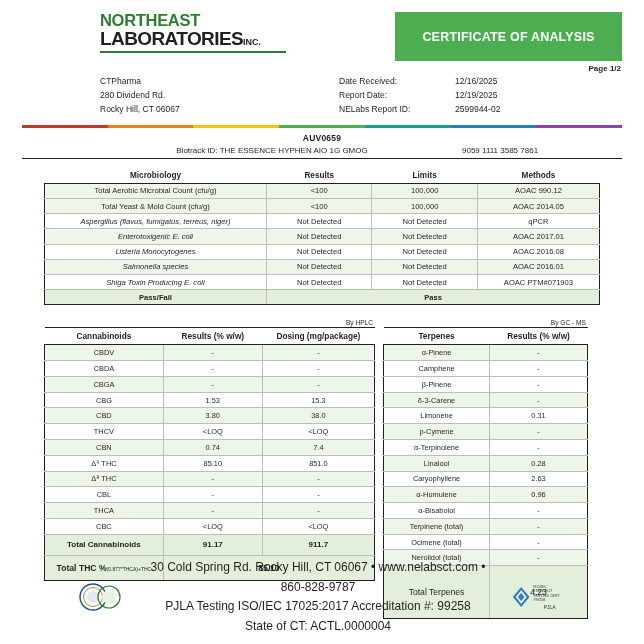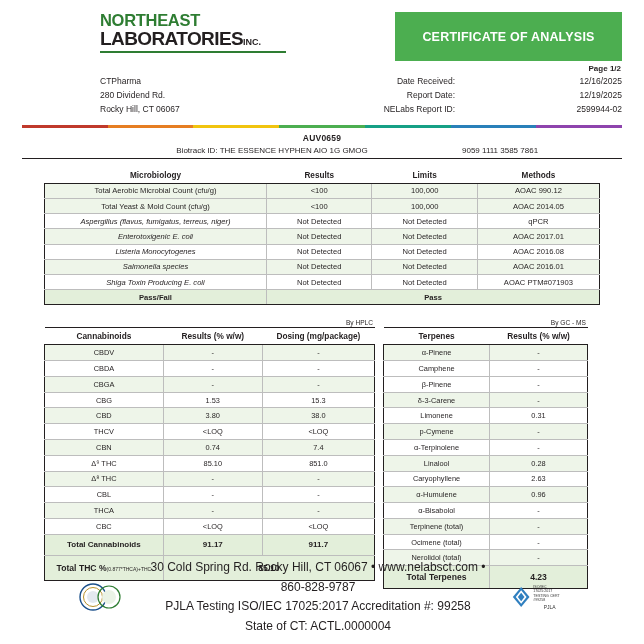--- a/index.html
+++ b/index.html
@@ -95,21 +95,20 @@
     padding-left: 78px;
     box-sizing: border-box;
     font-size: 8.5px;
     line-height: 1.62;
   }
   .meta {
     margin-left: auto;
     width: 283px;
     font-size: 8.5px;
     line-height: 1.62;
-    text-align: right;
   }
   .meta-line {
     display: flex;
   }
   .meta-label { width: 116px; }
   .meta-value { flex: 1; }
 
   
   .rainbow {
     margin-top: 9px;
@@ -221,26 +220,26 @@
     font-weight: bold;
     font-size: 8.6px;
     background: #e3efda;
     border-bottom: 1.5px solid #231f20;
     padding: 7px 3px;
   }
   .sub { font-size: 5px; font-weight: normal; }
   .bordL { border-left: 1px solid #231f20 !important; }
   .bordR { border-right: 1px solid #231f20 !important; }
   .term-total td {
-    font-weight: bold;
+    font-weight: normal;
     font-size: 8.6px;
     background: #e3efda;
     border-top: 1px solid #231f20;
     border-bottom: 1.5px solid #231f20;
-    padding: 6px 3px;
+    padding: 21px 3px;
   }
 
   
   .footer {
     position: absolute;
     left: 0;
     bottom: 8px;
     width: 644px;
     display: flex;
     align-items: center;

